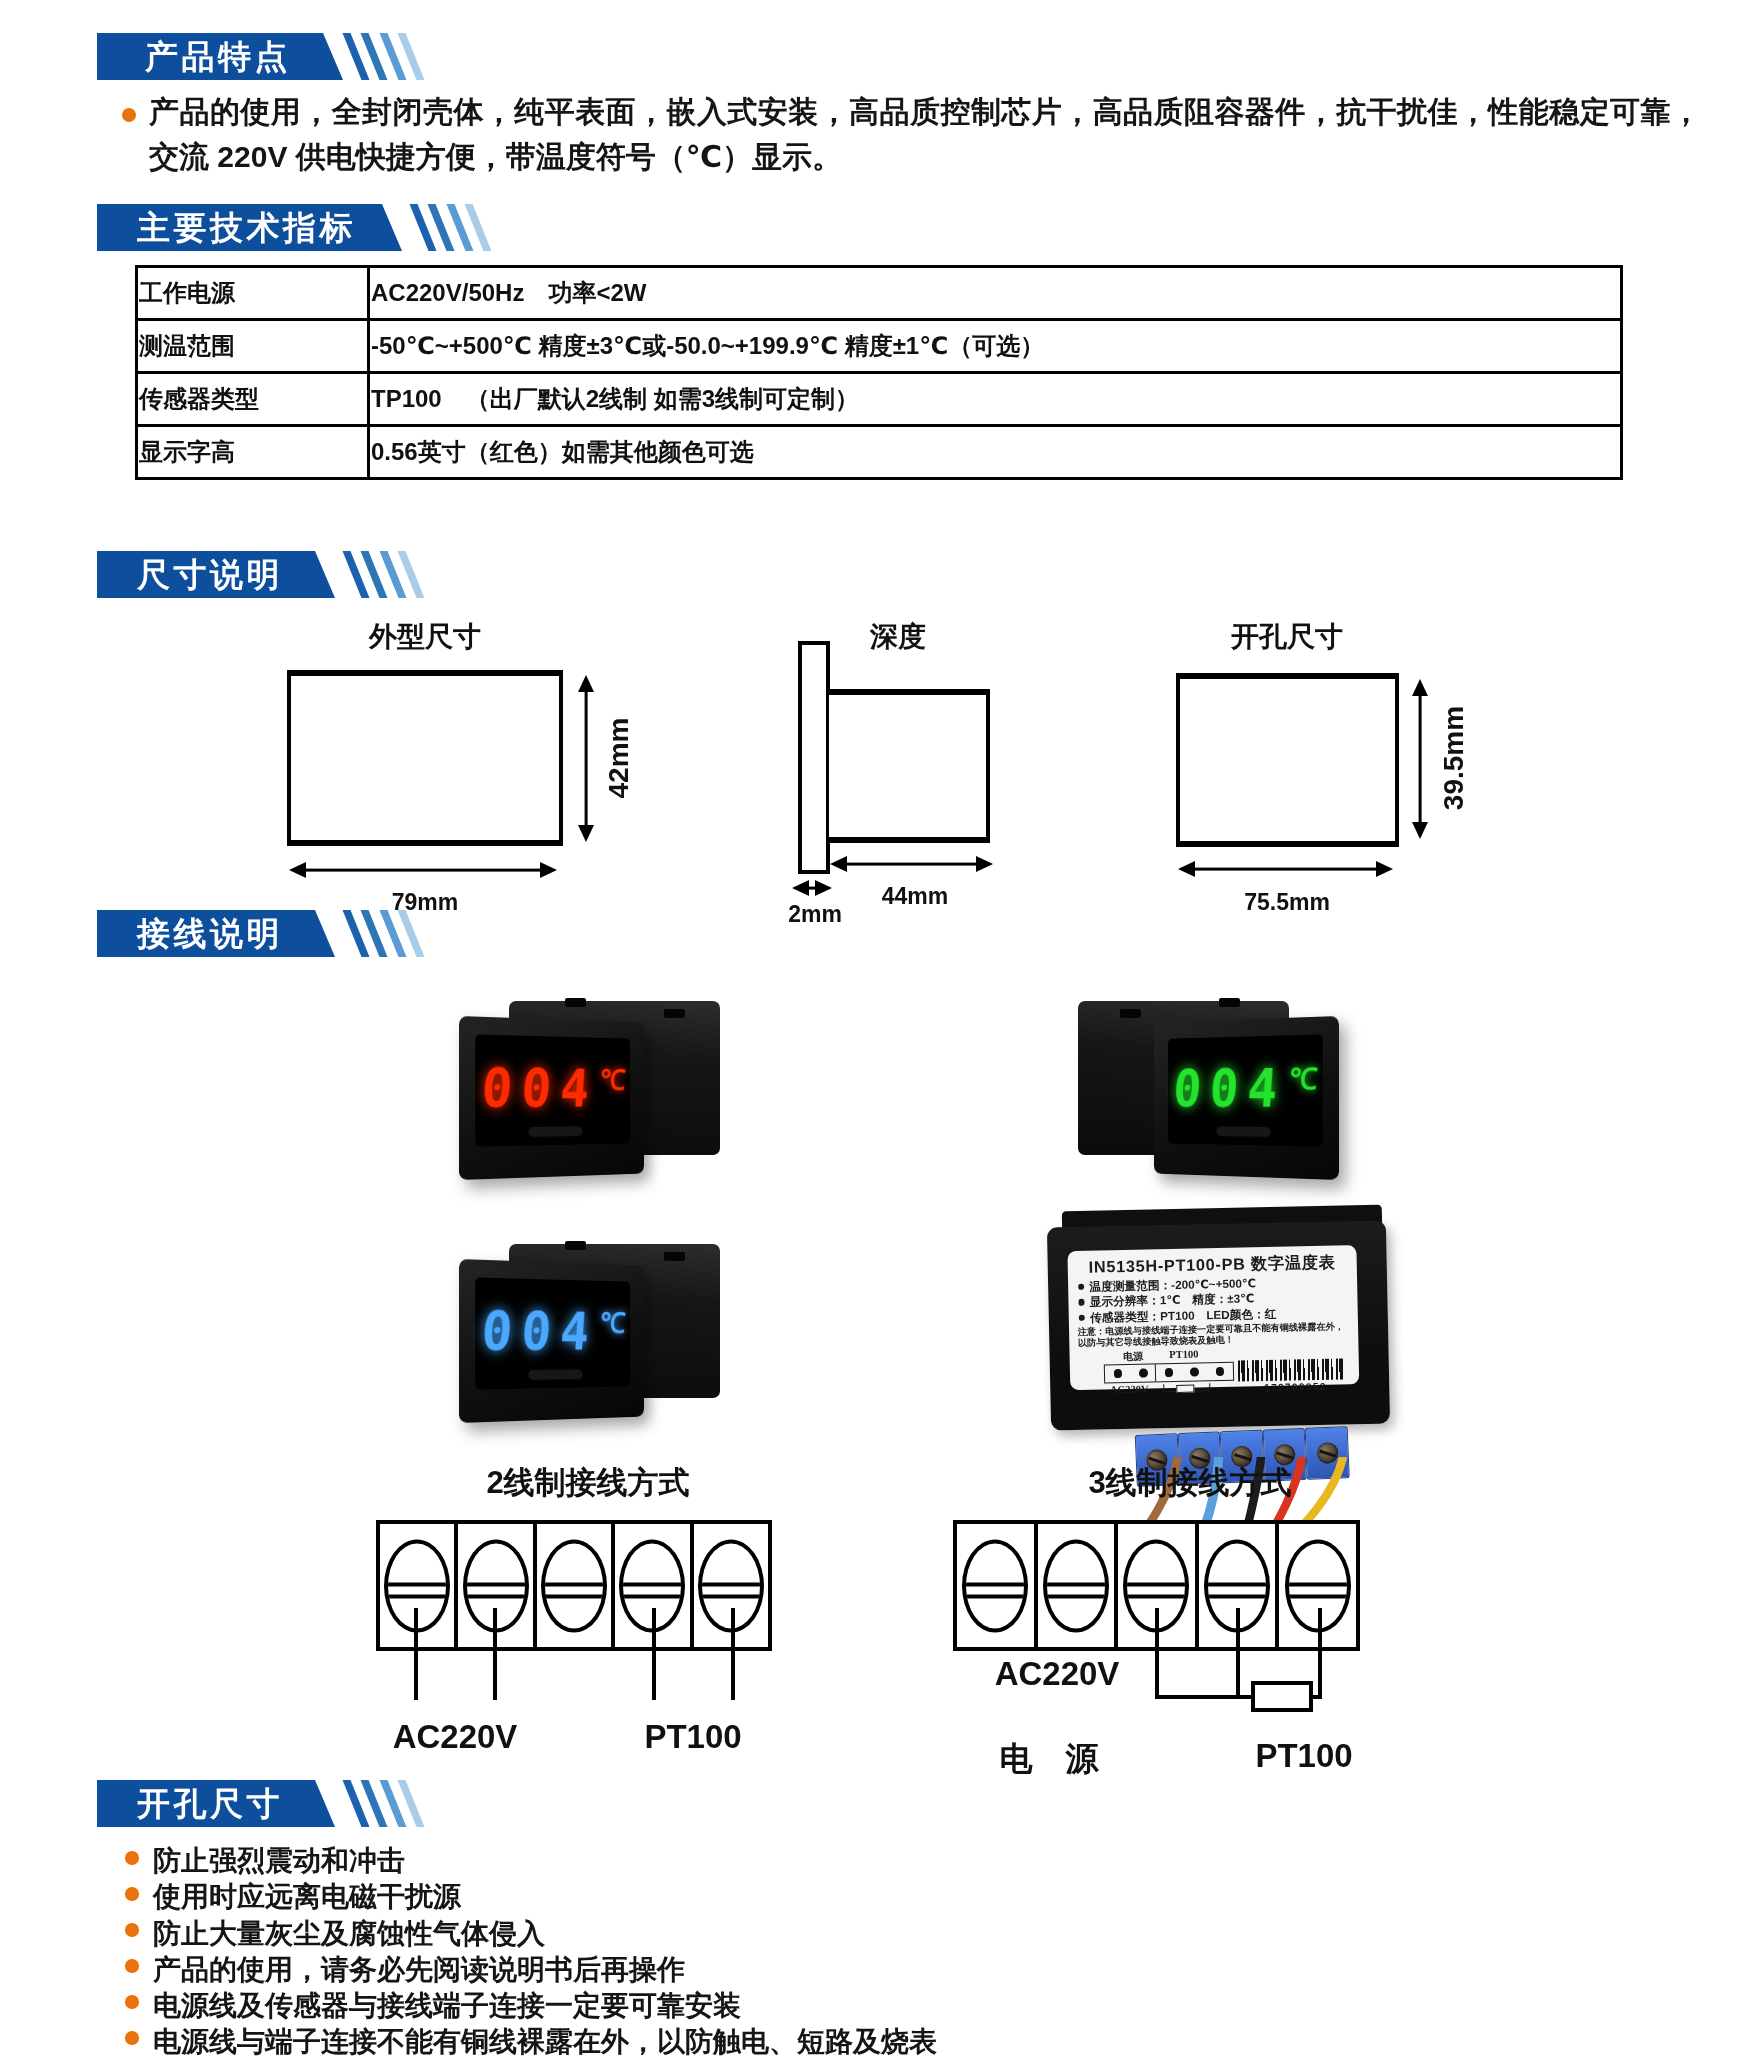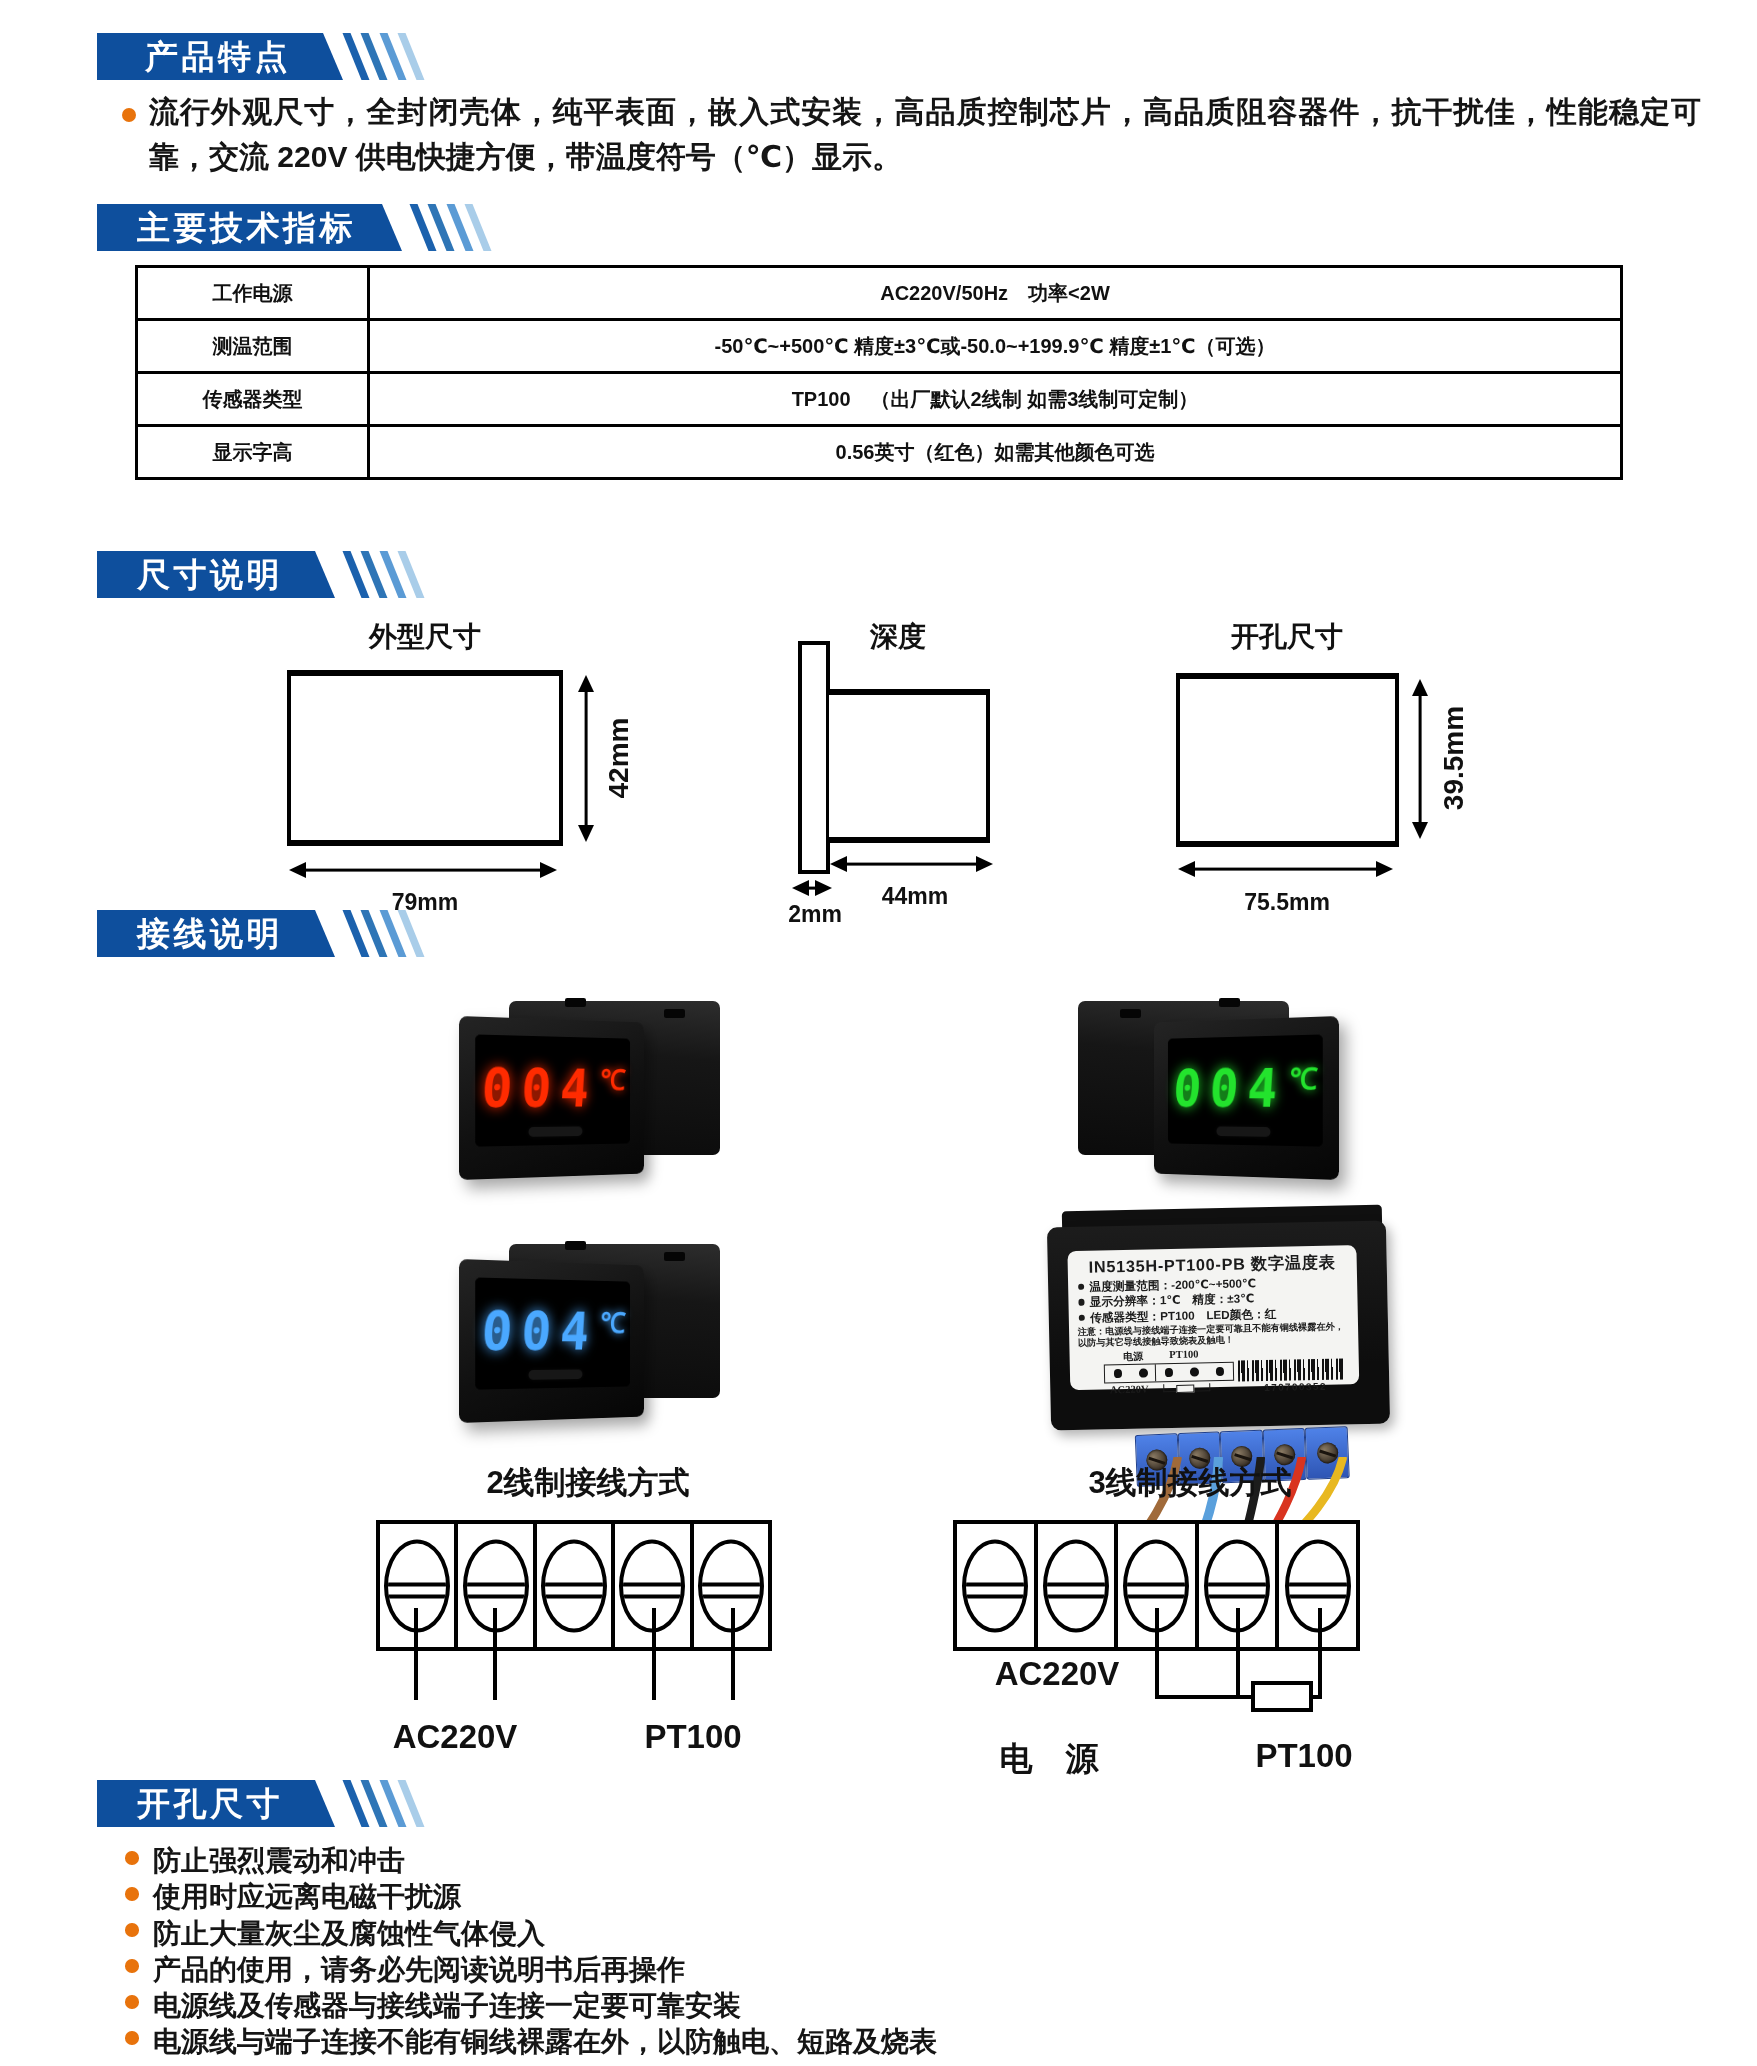--- a/index.html
+++ b/index.html
@@ -16,21 +16,21 @@
   .stripes i:nth-child(2){left:18.4px;background:#2e75b6;}
   .stripes i:nth-child(3){left:37px;background:#5b9bd5;}
   .stripes i:nth-child(4){left:55px;background:#a9cde9;}
 
   
   .feat-dot{position:absolute;width:14px;height:14px;border-radius:50%;background:#e8730c;}
   .feat-text{position:absolute;font-size:30px;line-height:45px;font-weight:600;color:#151515;text-align:justify;}
 
   
   .spec{position:absolute;border-collapse:collapse;table-layout:fixed;}
-  .spec td{border:3.5px solid #000;font-size:20px;font-weight:600;text-align:center;vertical-align:middle;height:48px;color:#111;}
+  .spec td{border:3.5px solid #000;font-size:24px;font-weight:600;vertical-align:middle;height:48px;color:#111;}
   .spec{border:2.8px solid #000;}
   .spec td.lab{width:227px;}
 
   
   .dim-label{position:absolute;font-size:28px;font-weight:700;transform:translateX(-50%);white-space:nowrap;}
   .dim-val{position:absolute;font-size:23px;font-weight:700;transform:translateX(-50%);white-space:nowrap;}
   .dim-val-v{position:absolute;font-size:28px;font-weight:700;transform:translate(-50%,-50%) rotate(-90deg);white-space:nowrap;}
   .rect{position:absolute;border:4.3px solid #000;border-top-width:6.4px;border-bottom-width:6.4px;background:#fff;}
   .rect.thin{border-width:4.3px;}
   .arrow-v{position:absolute;width:18.4px;}
@@ -125,21 +125,21 @@
     <span class="t">产品特点</span>
   </div>
   <div class="stripes" style="left:352px;top:33px;">
       <i></i>
       <i></i>
       <i></i>
       <i></i>
     </div>
 
   <span class="feat-dot" style="left:122px;top:108px;"></span>
-  <div class="feat-text" style="left:149px;top:89px;width:1552px;">流行外观尺寸，全封闭壳体，纯平表面，嵌入式安装，高品质控制芯片，高品质阻容器件，抗干扰佳，性能稳定可靠，交流 220V 供电快捷方便，带温度符号（℃）显示。</div>
+  <div class="feat-text" style="left:149px;top:89px;width:1552px;">产品的使用，全封闭壳体，纯平表面，嵌入式安装，高品质控制芯片，高品质阻容器件，抗干扰佳，性能稳定可靠，交流 220V 供电快捷方便，带温度符号（℃）显示。</div>
 
   <div class="banner" style="left:97px;top:204px;width:305px;">
     <span class="t">主要技术指标</span>
   </div>
   <div class="stripes" style="left:419px;top:204px;">
       <i></i>
       <i></i>
       <i></i>
       <i></i>
     </div>

